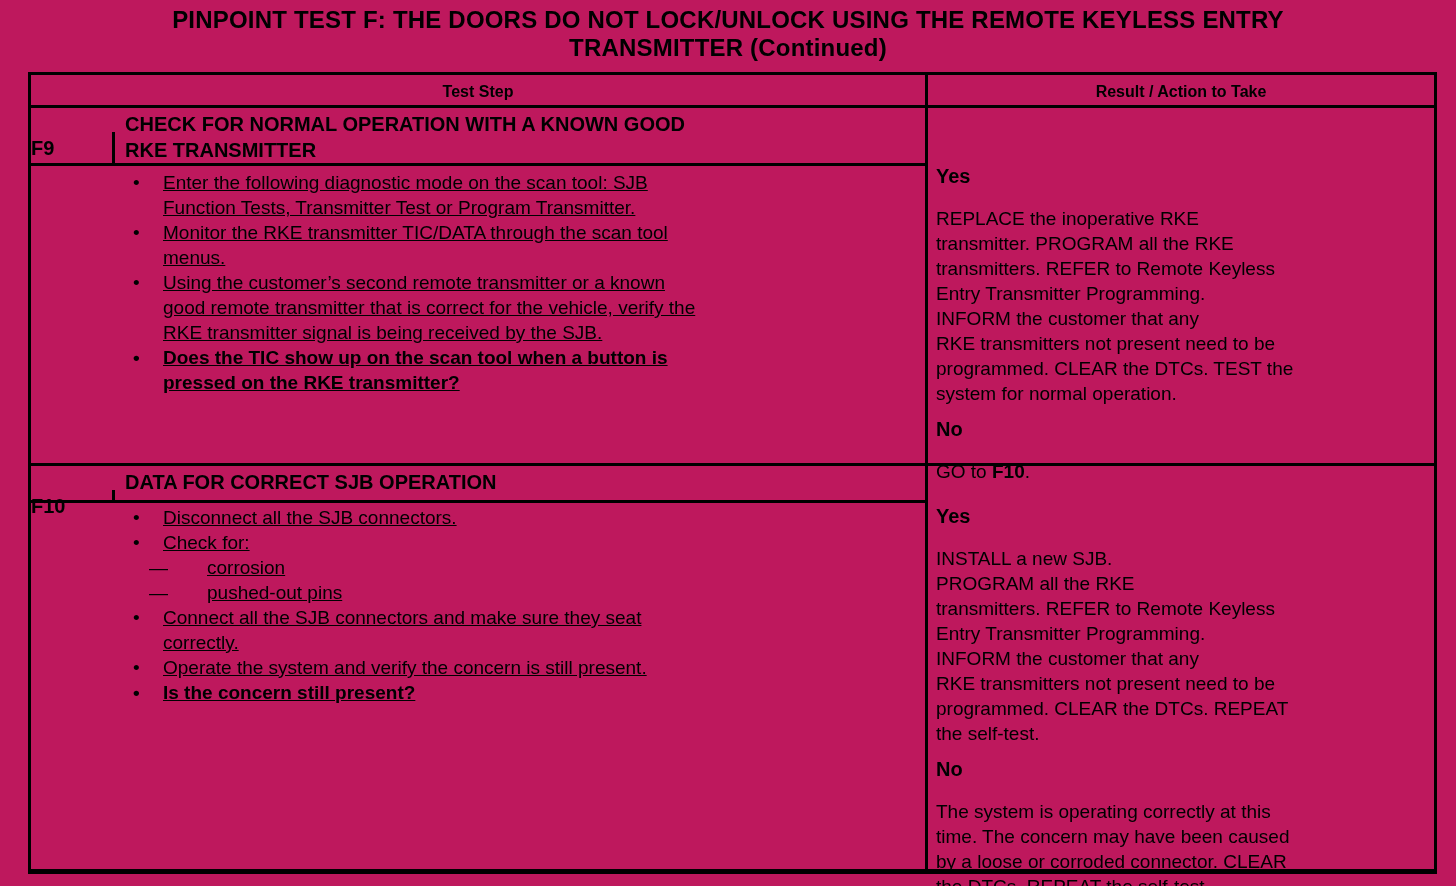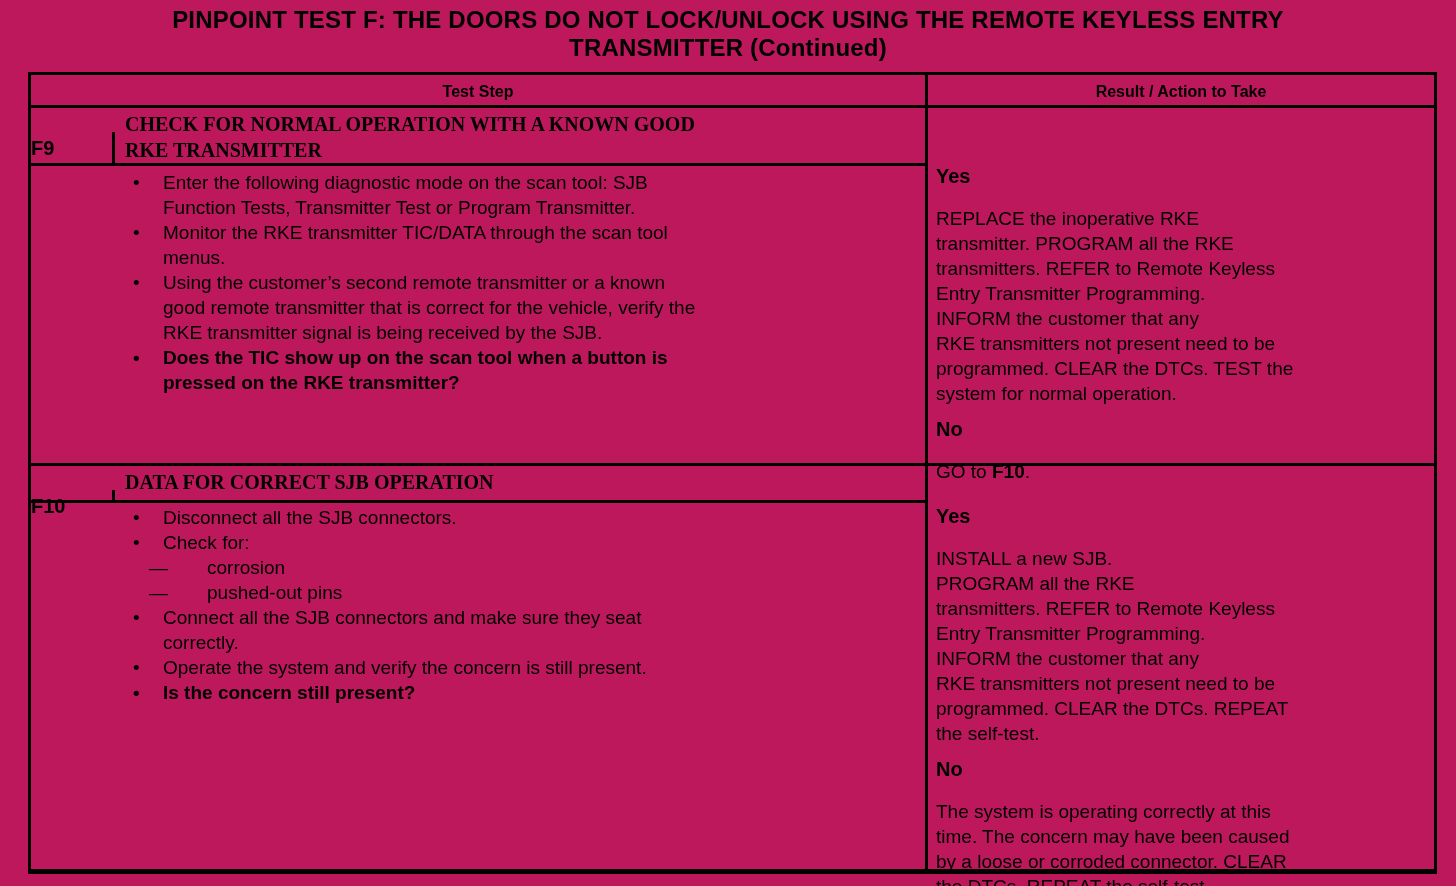--- a/index.html
+++ b/index.html
@@ -22,33 +22,33 @@
     grid-template-rows:33px 58px 300px 37px 1fr;
     font-size:19px;line-height:25px;
   }
   .cell{box-sizing:border-box;}
   .hdr{font-weight:bold;font-size:16px;text-align:center;padding-top:4px;}
   .hdr-left{grid-column:1/3;grid-row:1;border-right:3px solid #000;border-bottom:3px solid #000;}
   .hdr-right{grid-column:3;grid-row:1;border-bottom:3px solid #000;}
   .num{font-weight:bold;font-size:20px;text-align:left;padding-top:4px;margin-top:24px;}
   .step-title{
     font-weight:bold;font-size:20px;line-height:26px;
-    padding:3px 8px 0 10px;white-space:pre-line;font-family:Liberation Serif, serif;
+    padding:3px 8px 0 10px;white-space:pre-line;
   }
   .f9-num{grid-column:1;grid-row:2;border-right:3px solid #000;border-bottom:3px solid #000;}
   .f9-title{grid-column:2;grid-row:2;border-right:3px solid #000;border-bottom:3px solid #000;}
   .f9-bullets{grid-column:1/3;grid-row:3;border-right:3px solid #000;border-bottom:3px solid #000;padding-top:4px;}
   .f9-result{grid-column:3;grid-row:2/4;border-bottom:3px solid #000;padding:54px 12px 0 8px;}
   .f10-num{grid-column:1;grid-row:4;border-right:3px solid #000;border-bottom:3px solid #000;}
   .f10-title{grid-column:2;grid-row:4;border-right:3px solid #000;border-bottom:3px solid #000;}
   .f10-bullets{grid-column:1/3;grid-row:5;border-right:3px solid #000;padding-top:2px;}
   .f10-result{grid-column:3;grid-row:4/6;padding:36px 12px 0 8px;}
   .li{display:flex;align-items:flex-start;}
   .li .mark{flex:none;width:30px;}
-  .li .txt{white-space:pre-line;}
+  .li .txt{white-space:pre-line;text-decoration:underline;}
   .li.l1{padding-left:102px;}
   .li.l2{padding-left:118px;}
   .li.l2 .mark{width:58px;}
   .li.bold{font-weight:bold;}
   .rlabel{font-weight:bold;font-size:20px;line-height:28px;}
   .rtext{white-space:pre-line;margin-top:16px;}
   .gap{margin-top:9px;}
 </style>
 </head>
 <body>

